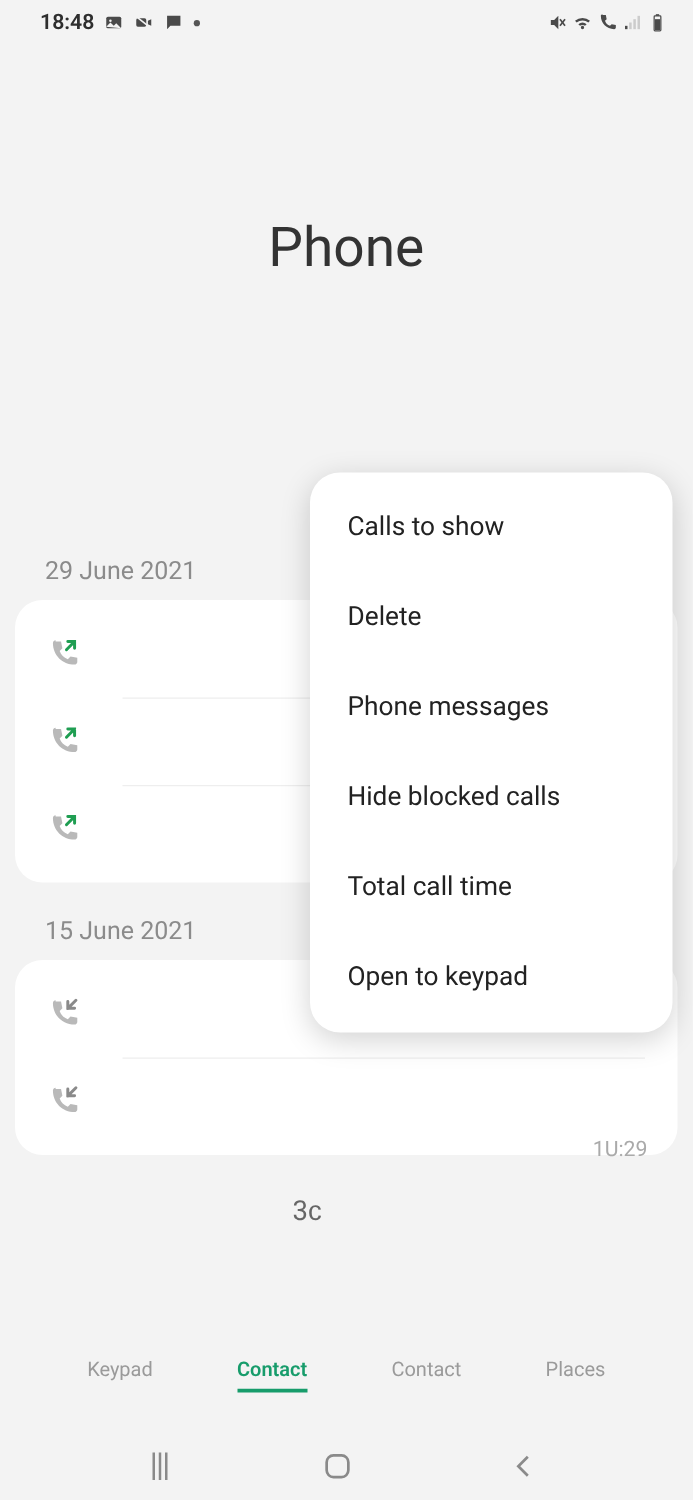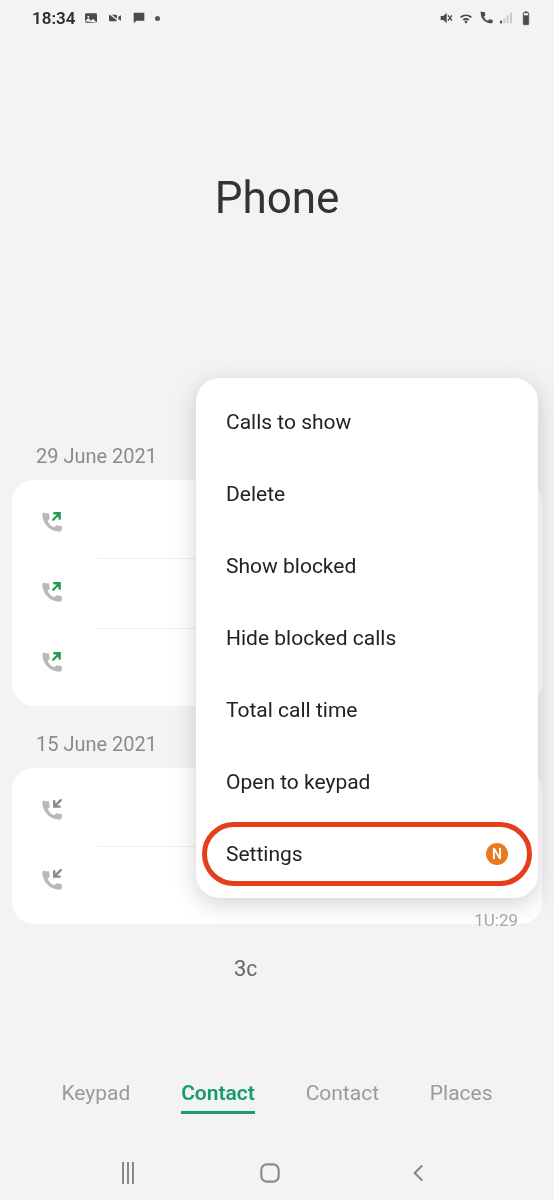--- a/index.html
+++ b/index.html
@@ -73,21 +73,21 @@
 }
 
 
 .call-icon { width: 26px; height: 26px; }
 
 
 .menu {
   position: absolute;
   top: 378px;
   right: 16px;
-  width: 342px;
+  width: 290px;
   background: #fff;
   border-radius: 24px;
   box-shadow: 0 6px 24px rgba(0,0,0,0.18);
   padding: 8px 0;
   z-index: 50;
 }
 .menu-item {
   padding: 24px 30px;
   font-size: 21px;
   color: #222;
@@ -118,21 +118,21 @@
 
 .bottom-tabs {
   position: absolute;
   bottom: 86px;
   left: 0; right: 0;
   display: flex;
   justify-content: space-around;
   padding: 0 36px;
 }
 .tab {
-  font-size: 21px;
+  font-size: 16px;
   color: #9a9a9a;
   padding: 6px 0;
 }
 .tab.active {
   color: #179c6b;
   font-weight: 600;
   border-bottom: 3px solid #179c6b;
 }
 
 
@@ -156,21 +156,21 @@
   top: 956px;
   font-size: 22px;
   color:#666;
 }
 </style>
 </head>
 <body>
 
 <div class="status-bar">
   <div class="status-left">
-    <span>18:34</span>
+    <span>18:48</span>
     <svg class="stat-icon" viewBox="0 0 24 24">
         <rect x="3" y="5" width="18" height="14" rx="2"></rect>
         <circle cx="8" cy="10" r="1.5" fill="#f3f3f3"></circle>
         <path d="M3 17l5-5 4 4 3-3 6 6" fill="#f3f3f3"></path>
       </svg>
     <svg class="stat-icon" viewBox="0 0 24 24">
         <rect x="3" y="7" width="12" height="10" rx="2"></rect>
         <path d="M17 10l4-2v8l-4-2z"></path>
         <line x1="2" y1="4" x2="22" y2="20" stroke="#f3f3f3" stroke-width="2"></line>
       </svg>
@@ -249,36 +249,31 @@
 <span class="behind-text">3ᴄ</span>
 
 <div class="menu">
   <div class="menu-item">
       <span>Calls to show</span>
     </div>
   <div class="menu-item">
       <span>Delete</span>
     </div>
   <div class="menu-item">
-      <span>Show blocked</span>
+      <span>Phone messages</span>
     </div>
   <div class="menu-item">
       <span>Hide blocked calls</span>
     </div>
   <div class="menu-item">
       <span>Total call time</span>
     </div>
   <div class="menu-item">
       <span>Open to keypad</span>
     </div>
-  <div class="menu-item">
-    <span>Settings</span>
-    <span class="n-badge">N</span>
-    <span class="highlight-ring"></span>
-  </div>
 </div>
 
 <div class="bottom-tabs">
   <div class="tab">Keypad</div>
   <div class="tab active">Contact</div>
   <div class="tab">Contact</div>
   <div class="tab">Places</div>
 </div>
 
 <div class="nav-bar">

